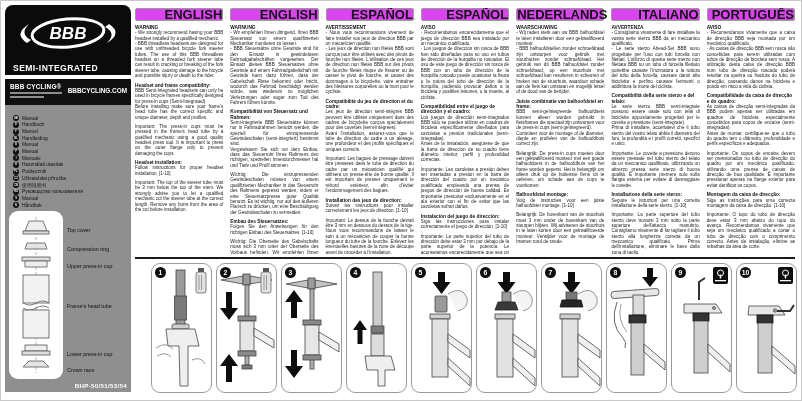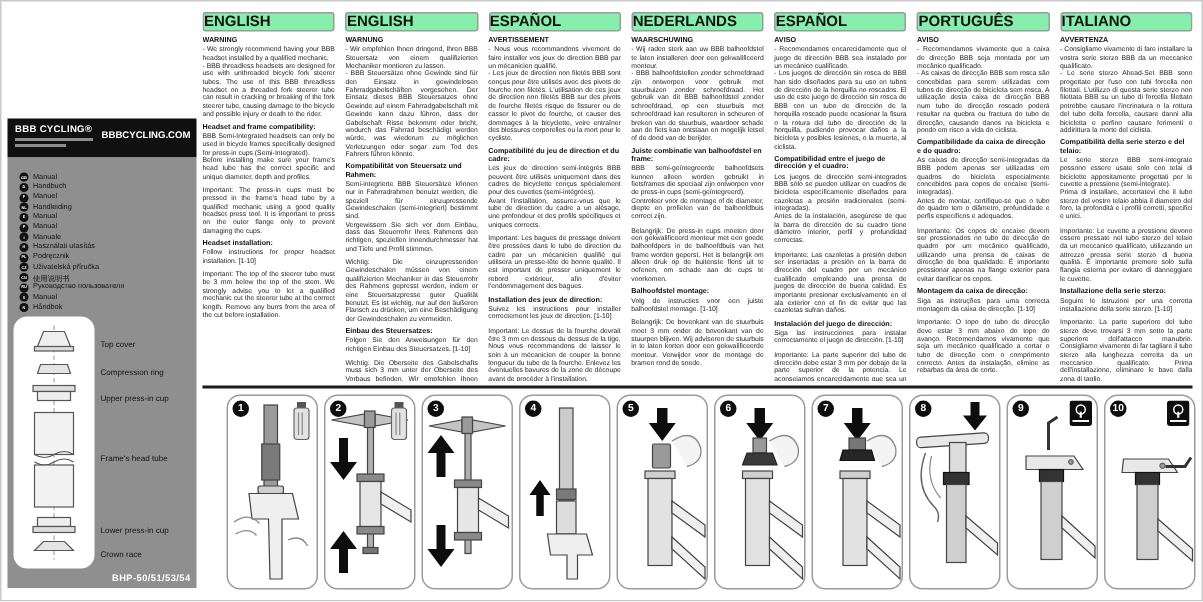--- a/index.html
+++ b/index.html
@@ -29,22 +29,22 @@
   #parts-labels div:nth-of-type(2){top:35px;}
   #parts-labels div:nth-of-type(3){top:52px;}
   #parts-labels div:nth-of-type(4){top:92px;}
   #parts-labels div:nth-of-type(5){top:140px;}
   #parts-labels div:nth-of-type(6){top:156px;}
   #model-code{position:absolute;right:4px;bottom:3px;color:#fff;font-size:6.2px;font-weight:bold;letter-spacing:.3px;}
 
   
   #columns{position:absolute;left:134px;top:7px;right:6px;height:246px;display:flex;gap:7px;overflow:hidden;}
   .col{flex:1 1 0;min-width:0;}
-  .col-header{height:11px;line-height:11px;background:#86efac;border:0.5px solid #9a9a9a;border-radius:2px;
-              text-align:left;font-size:10px;font-weight:bold;color:#111;margin-bottom:4px;}
+  .col-header{height:11px;line-height:11px;background:#d946ef;border:0.5px solid #9a9a9a;border-radius:2px;
+              text-align:right;font-size:13px;font-weight:bold;color:#111;margin-bottom:4px;}
   .sec-title{font-size:4.8px;font-weight:bold;color:#111;margin-top:4px;line-height:5.4px;}
   .body{font-size:4.55px;line-height:5.35px;color:#222;text-align:justify;white-space:pre-line;}
   .imp{margin-top:4px;}
 
   
   #rule{position:absolute;left:134px;right:6px;top:256px;height:1.6px;background:#1a1a1a;}
 
   
   #steps-row{position:absolute;left:150px;top:262px;display:flex;gap:4px;}
   .panel{position:relative;width:61px;height:130px;background:#fff;border:1px solid #9b9b9b;border-radius:9px;box-sizing:border-box;overflow:hidden;}
@@ -52,20 +52,29 @@
             font-size:6.8px;font-weight:bold;display:flex;align-items:center;justify-content:center;z-index:2;}
   .panel svg.art{position:absolute;left:0;top:0;}
   .badge{position:absolute;right:3px;top:3px;z-index:2;}
   .grease{position:absolute;right:4px;top:4px;z-index:2;}
 </style>
 </head>
 <body>
 
 <div id="page">
 
+  <div id="logo-block">
+    <svg width="126" height="54" viewBox="0 0 126 54">
+      <path d="M22,36 Q8,27 24,17 Q14,27 26,33 Z" fill="#fff"></path>
+      <path d="M104,17 Q118,26 102,36 Q112,26 100,20 Z" fill="#fff"></path>
+      <ellipse cx="63" cy="26" rx="36" ry="14" fill="none" stroke="#fff" stroke-width="3" transform="rotate(-5 63 26)"></ellipse>
+      <text x="63" y="32" text-anchor="middle" font-family="Liberation Sans, sans-serif" font-size="17" font-weight="bold" font-style="italic" fill="#fff">BBB</text>
+    </svg>
+    <div id="product-title">SEMI-INTEGRATED HEADSET</div>
+  </div>
 
   <div id="brand-bar">
     <div id="brand-name">BBB CYCLING®</div>
     <div class="micro-line" id="micro1"></div>
     <div class="micro-line" id="micro2"></div>
     <div id="brand-site">BBBCYCLING.COM</div>
   </div>
 
   <div id="sidebar-gray">
     <div id="lang-list">
@@ -214,74 +223,74 @@
         <div class="sec-title">Compatibilité du jeu de direction et du cadre:</div>
         <div class="body">Les jeux de direction semi-intégrés BBB peuvent être utilisés uniquement dans des cadres de bicyclette conçus spécialement pour des cuvettes (semi-intégrées).
 Avant l'installation, assurez-vous que le tube de direction du cadre a un alésage, une profondeur et des profils spécifiques et uniques corrects.</div>
         <div class="body imp">Important: Les bagues de pressage doivent être pressées dans le tube de direction du cadre par un mécanicien qualifié qui utilisera un presse-tête de bonne qualité. Il est important de presser uniquement le rebord extérieur, afin d'éviter l'endommagement des bagues.</div>
         <div class="sec-title">Installation des jeux de direction:</div>
         <div class="body">Suivez les instructions pour installer correctement les jeux de direction. [1-10]</div>
         <div class="body imp">Important: Le dessus de la fourche devrait être 3 mm en dessous du dessus de la tige. Nous vous recommandons de laisser le soin à un mécanicien de couper la bonne longueur du tube de la fourche. Enlevez les éventuelles bavures de la zone de découpe avant de procéder à l'installation.</div>
       </div>
 
       <div class="col">
+        <div class="col-header">ESPAÑOL</div>
+        <div class="sec-title">AVISO</div>
+        <div class="body">- Recomendamos encarecidamente que el juego de dirección BBB sea instalado por un mecánico cualificado.
+- Los juegos de dirección sin rosca de BBB han sido diseñados para su uso en tubos de dirección de la horquilla no roscados. El uso de este juego de dirección sin rosca de BBB con un tubo de dirección de la horquilla roscado puede ocasionar la fisura o la rotura del tubo de dirección de la horquilla, pudiendo provocar daños a la bicicleta y posibles lesiones, o la muerte, al ciclista.</div>
+        <div class="sec-title">Compatibilidad entre el juego de dirección y el cuadro:</div>
+        <div class="body">Los juegos de dirección semi-integrados BBB sólo se pueden utilizar en cuadros de bicicleta específicamente diseñados para cazoletas a presión tradicionales (semi-integradas).
+Antes de la instalación, asegúrese de que la barra de dirección de su cuadro tiene diámetro interior, perfil y profundidad correctas.</div>
+        <div class="body imp">Importante: Las cazoletas a presión deben ser insertadas a presión en la barra de dirección del cuadro por un mecánico cualificado empleando una prensa de juegos de dirección de buena calidad. Es importante presionar exclusivamente en el ala exterior con el fin de evitar que las cazoletas sufran daños.</div>
+        <div class="sec-title">Instalación del juego de dirección:</div>
+        <div class="body">Siga las instrucciones para instalar correctamente el juego de dirección. [1-10]</div>
+        <div class="body imp">Importante: La parte superior del tubo de dirección debe estar 3 mm por debajo de la parte superior de la potencia. Le aconsejamos encarecidamente que sea un mecánico cualificado quien corte el tubo de dirección a la longitud correcta. Antes de la instalación, elimine las rebabas del área de corte.</div>
+      </div>
+
+      <div class="col">
         <div class="col-header">NEDERLANDS</div>
         <div class="sec-title">WAARSCHUWING</div>
         <div class="body">- Wij raden sterk aan uw BBB balhoofdstel te laten installeren door een gekwalificeerd monteur.
 - BBB balhoofdstellen zonder schroefdraad zijn ontworpen voor gebruik met stuurbuizen zonder schroefdraad. Het gebruik van dit BBB balhoofdstel zonder schroefdraad, op een stuurbuis met schroefdraad kan resulteren in scheuren of breken van de stuurbuis, waardoor schade aan de fiets kan ontstaan en mogelijk letsel of de dood van de berijder.</div>
         <div class="sec-title">Juiste combinatie van balhoofdstel en frame:</div>
         <div class="body">BBB semi-geïntegreerde balhoofdsets kunnen alleen worden gebruikt in fietsframes die speciaal zijn ontworpen voor de press-in cups (semi-geïntegreerd).
 Controleer voor de montage of de diameter, diepte en profielen van de balhoofdbuis correct zijn.</div>
         <div class="body imp">Belangrijk: De press-in cups moeten door een gekwalificeerd monteur met een goede balhoofdpers in de balhoofdbuis van het frame worden geperst. Het is belangrijk om alleen druk op de buitenste flens uit te oefenen, om schade aan de cups te voorkomen.</div>
         <div class="sec-title">Balhoofdstel montage:</div>
         <div class="body">Volg de instructies voor een juiste balhoofdstel montage. [1-10]</div>
         <div class="body imp">Belangrijk: De bovenkant van de stuurbuis moet 3 mm onder de bovenkant van de stuurpen blijven. Wij adviseren de stuurbuis in te laten korten door een gekwalificeerde monteur. Verwijder voor de montage de bramen rond de snede.</div>
       </div>
 
       <div class="col">
-        <div class="col-header">ESPAÑOL</div>
-        <div class="sec-title">AVISO</div>
-        <div class="body">- Recomendamos encarecidamente que el juego de dirección BBB sea instalado por un mecánico cualificado.
-- Los juegos de dirección sin rosca de BBB han sido diseñados para su uso en tubos de dirección de la horquilla no roscados. El uso de este juego de dirección sin rosca de BBB con un tubo de dirección de la horquilla roscado puede ocasionar la fisura o la rotura del tubo de dirección de la horquilla, pudiendo provocar daños a la bicicleta y posibles lesiones, o la muerte, al ciclista.</div>
-        <div class="sec-title">Compatibilidad entre el juego de dirección y el cuadro:</div>
-        <div class="body">Los juegos de dirección semi-integrados BBB sólo se pueden utilizar en cuadros de bicicleta específicamente diseñados para cazoletas a presión tradicionales (semi-integradas).
-Antes de la instalación, asegúrese de que la barra de dirección de su cuadro tiene diámetro interior, perfil y profundidad correctas.</div>
-        <div class="body imp">Importante: Las cazoletas a presión deben ser insertadas a presión en la barra de dirección del cuadro por un mecánico cualificado empleando una prensa de juegos de dirección de buena calidad. Es importante presionar exclusivamente en el ala exterior con el fin de evitar que las cazoletas sufran daños.</div>
-        <div class="sec-title">Instalación del juego de dirección:</div>
-        <div class="body">Siga las instrucciones para instalar correctamente el juego de dirección. [1-10]</div>
-        <div class="body imp">Importante: La parte superior del tubo de dirección debe estar 3 mm por debajo de la parte superior de la potencia. Le aconsejamos encarecidamente que sea un mecánico cualificado quien corte el tubo de dirección a la longitud correcta. Antes de la instalación, elimine las rebabas del área de corte.</div>
+        <div class="col-header">ITALIANO</div>
+        <div class="sec-title">AVVERTENZA</div>
+        <div class="body">- Consigliamo vivamente di fare installare la vostra serie sterzo BBB da un meccanico qualificato.
+- Le serie sterzo Ahead-Set BBB sono progettate per l'uso con tubi forcella non filettati. L'utilizzo di questa serie sterzo non filettata BBB su un tubo di forcella filettato potrebbe causare l'incrinatura o la rottura del tubo della forcella, causare danni alla bicicletta e perfino causare ferimenti o addirittura la morte del ciclista.</div>
+        <div class="sec-title">Compatibilità della serie sterzo e del telaio:</div>
+        <div class="body">Le serie sterzo BBB semi-integrate possono essere usate solo con telai di biciclette appositamente progettati per le cuvette a pressione (semi-integrate).
+Prima di installare, accertatevi che il tubo sterzo del vostro telaio abbia il diametro del foro, la profondità e i profili corretti, specifici e unici.</div>
+        <div class="body imp">Importante: Le cuvette a pressione devono essere pressate nel tubo sterzo del telaio da un meccanico qualificato, utilizzando un attrezzo pressa serie sterzo di buona qualità. È importante premere solo sulla flangia esterna per evitare di danneggiare le cuvette.</div>
+        <div class="sec-title">Installazione della serie sterzo:</div>
+        <div class="body">Seguire le istruzioni per una corretta installazione della serie sterzo. [1-10]</div>
+        <div class="body imp">Importante: La parte superiore del tubo sterzo deve trovarsi 3 mm sotto la parte superiore dell'attacco manubrio. Consigliamo vivamente di far tagliare il tubo sterzo alla lunghezza corretta da un meccanico qualificato. Prima dell'installazione, eliminare le bave dalla zona di taglio.</div>
       </div>
 
       <div class="col">
         <div class="col-header">PORTUGUÊS</div>
         <div class="sec-title">AVISO</div>
         <div class="body">- Recomendamos vivamente que a caixa de direcção BBB seja montada por um mecânico qualificado.
 - As caixas de direcção BBB sem rosca são concebidas para serem utilizadas com tubos de direcção de bicicleta sem rosca. A utilização desta caixa de direcção BBB num tubo de direcção roscado poderá resultar na quebra ou fractura do tubo de direcção, causando danos na bicicleta e pondo em risco a vida do ciclista.</div>
         <div class="sec-title">Compatibilidade da caixa de direcção e do quadro:</div>
         <div class="body">As caixas de direcção semi-integradas da BBB podem apenas ser utilizadas em quadros de bicicleta especialmente concebidos para copos de encaixe (semi-integradas).
 Antes de montar, certifique-se que o tubo do quadro tem o diâmetro, profundidade e perfis específicos e adequados.</div>
         <div class="body imp">Importante: Os copos de encaixe devem ser pressionados no tubo de direcção do quadro por um mecânico qualificado, utilizando uma prensa de caixas de direcção de boa qualidade. É importante pressionar apenas na flange exterior para evitar danificar os copos.</div>
         <div class="sec-title">Montagem da caixa de direcção:</div>
         <div class="body">Siga as instruções para uma correcta montagem da caixa de direcção. [1-10]</div>
         <div class="body imp">Importante: O topo do tubo de direcção deve estar 3 mm abaixo do topo do avanço. Recomendamos vivamente que seja um mecânico qualificado a cortar o tubo de direcção com o comprimento correcto. Antes da instalação, elimine as rebarbas da área de corte.</div>
       </div>
-
-      <div class="col">
-        <div class="col-header">ITALIANO</div>
-        <div class="sec-title">AVVERTENZA</div>
-        <div class="body">- Consigliamo vivamente di fare installare la vostra serie sterzo BBB da un meccanico qualificato.
-- Le serie sterzo Ahead-Set BBB sono progettate per l'uso con tubi forcella non filettati. L'utilizzo di questa serie sterzo non filettata BBB su un tubo di forcella filettato potrebbe causare l'incrinatura o la rottura del tubo della forcella, causare danni alla bicicletta e perfino causare ferimenti o addirittura la morte del ciclista.</div>
-        <div class="sec-title">Compatibilità della serie sterzo e del telaio:</div>
-        <div class="body">Le serie sterzo BBB semi-integrate possono essere usate solo con telai di biciclette appositamente progettati per le cuvette a pressione (semi-integrate).
-Prima di installare, accertatevi che il tubo sterzo del vostro telaio abbia il diametro del foro, la profondità e i profili corretti, specifici e unici.</div>
-        <div class="body imp">Importante: Le cuvette a pressione devono essere pressate nel tubo sterzo del telaio da un meccanico qualificato, utilizzando un attrezzo pressa serie sterzo di buona qualità. È importante premere solo sulla flangia esterna per evitare di danneggiare le cuvette.</div>
-        <div class="sec-title">Installazione della serie sterzo:</div>
-        <div class="body">Seguire le istruzioni per una corretta installazione della serie sterzo. [1-10]</div>
-        <div class="body imp">Importante: La parte superiore del tubo sterzo deve trovarsi 3 mm sotto la parte superiore dell'attacco manubrio. Consigliamo vivamente di far tagliare il tubo sterzo alla lunghezza corretta da un meccanico qualificato. Prima dell'installazione, eliminare le bave dalla zona di taglio.</div>
-      </div>
     </div>
 
   <div id="rule"></div>
 
   <div id="steps-row">
 
     <div class="panel">
       <div class="step-num">1</div>
       <svg class="grease" width="12" height="26" viewBox="0 0 12 26">
         <rect x="3" y="0" width="6" height="4" fill="#555"></rect>

